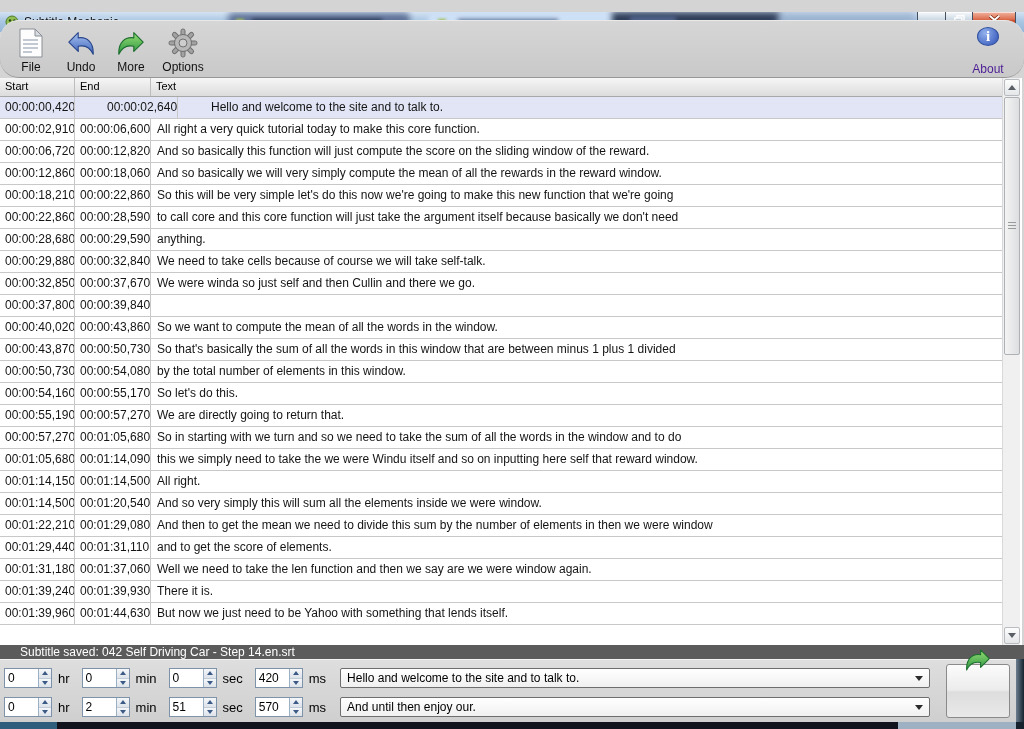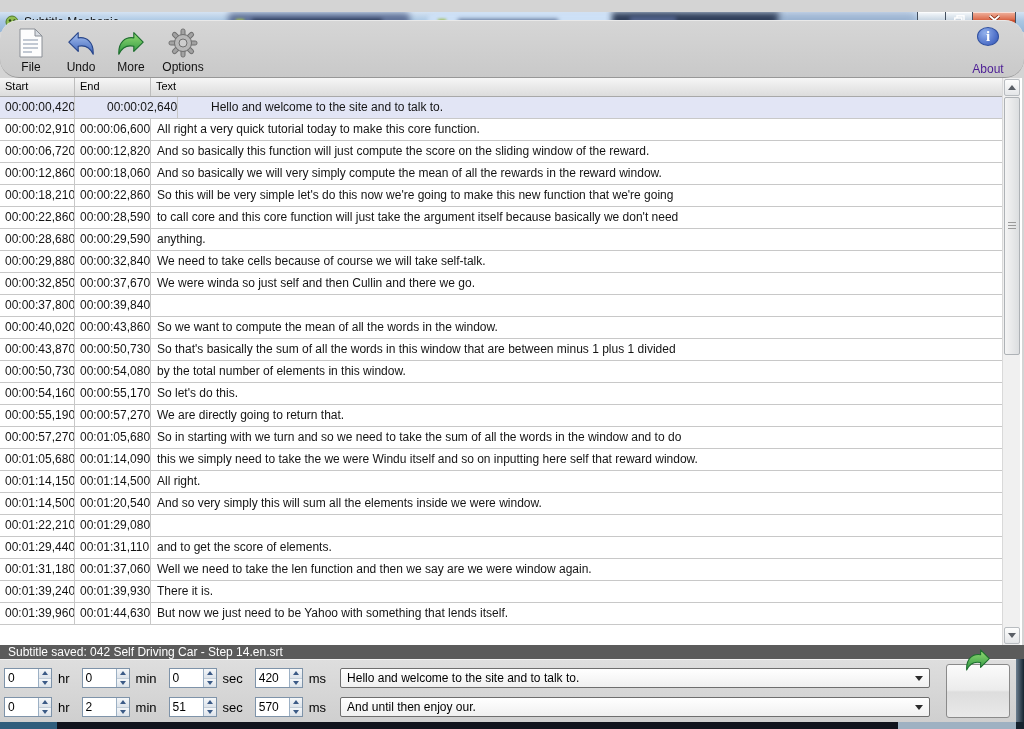--- a/index.html
+++ b/index.html
@@ -67,21 +67,21 @@
   .sthumb { position:absolute; left:1px; top:19px; width:16px; height:258px;
     background:linear-gradient(90deg,#f4f4f4,#dcdee0); border:1px solid #aeb2b6; border-radius:2px; }
   .grip { position:absolute; left:3px; top:50%; width:8px; height:8px; margin-top:-4px;
     background:repeating-linear-gradient(180deg,#9a9a9a 0 1px,transparent 1px 3px); }
   .tri { width:0; height:0; }
   .tri.up   { border-left:4px solid transparent; border-right:4px solid transparent; border-bottom:5px solid #5a5f66; }
   .tri.down { border-left:4px solid transparent; border-right:4px solid transparent; border-top:5px solid #5a5f66; }
 
   
   .statusbar { position:absolute; left:0; top:645px; width:1024px; height:14px; background:#5b5b5b;
-    color:#fff; font-size:12px; line-height:14px; padding-left:8px; }
+    color:#fff; font-size:12px; line-height:14px; padding-left:20px; }
 
   
   .syncpanel { position:absolute; left:0; top:659px; width:1016px; height:63px;
     background:linear-gradient(180deg,#dedede,#cfcfcf); border-top:1px solid #f2f2f2; }
   .panel-edge { position:absolute; left:1016px; top:659px; width:8px; height:63px; background:linear-gradient(90deg,#6c7f90,#15222e); }
   .srow { position:absolute; left:4px; right:86px; height:20px; display:flex; align-items:center; }
   .srow.r1 { top:8px; } .srow.r2 { top:37px; }
   .spin { display:flex; width:48px; height:20px; border:1px solid #7e93a9; background:#fff; }
   .spin input { width:33px; height:100%; border:none; outline:none; font-size:12px; padding-left:3px; font-family:"Liberation Sans",sans-serif; background:#fff; color:#000; }
   .spinbtns { width:13px; display:flex; flex-direction:column; border-left:1px solid #9cb0c4; }
@@ -332,20 +332,21 @@
     <div class="trow">
       <div class="cell c-start">00:01:14,500</div>
       <div class="cell c-end">00:01:20,540</div>
       <div class="cell c-text">And so very simply this will sum all the elements inside we were window.</div>
     </div>
 
 
     <div class="trow">
       <div class="cell c-start">00:01:22,210</div>
       <div class="cell c-end">00:01:29,080</div>
+      <div class="cell c-text">And then to get the mean we need to divide this sum by the number of elements in then we were window</div>
     </div>
 
     <div class="trow">
       <div class="cell c-start">00:01:29,440</div>
       <div class="cell c-end">00:01:31,110</div>
       <div class="cell c-text">and to get the score of elements.</div>
     </div>
 
     <div class="trow">
       <div class="cell c-start">00:01:31,180</div>

